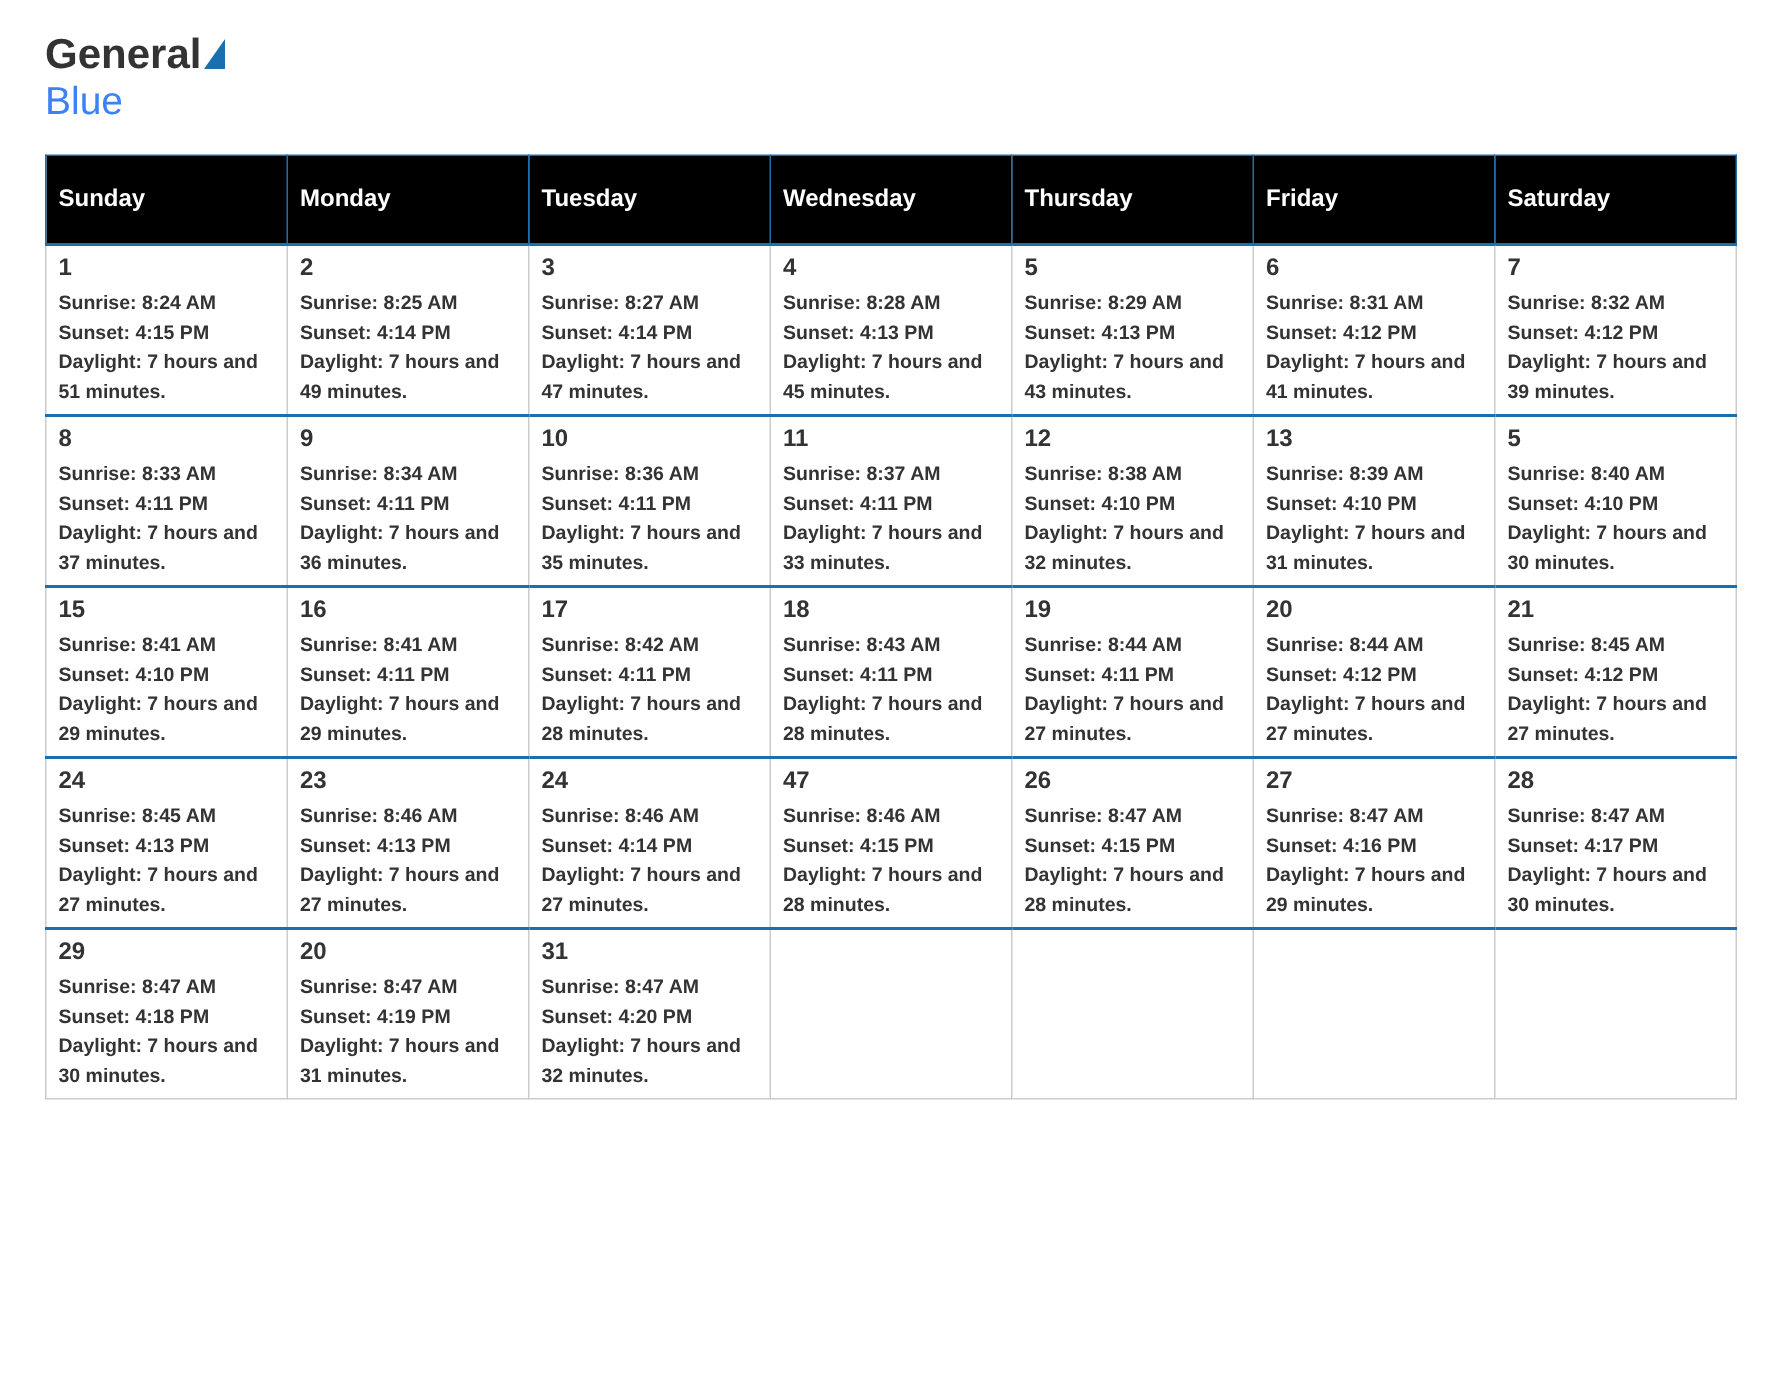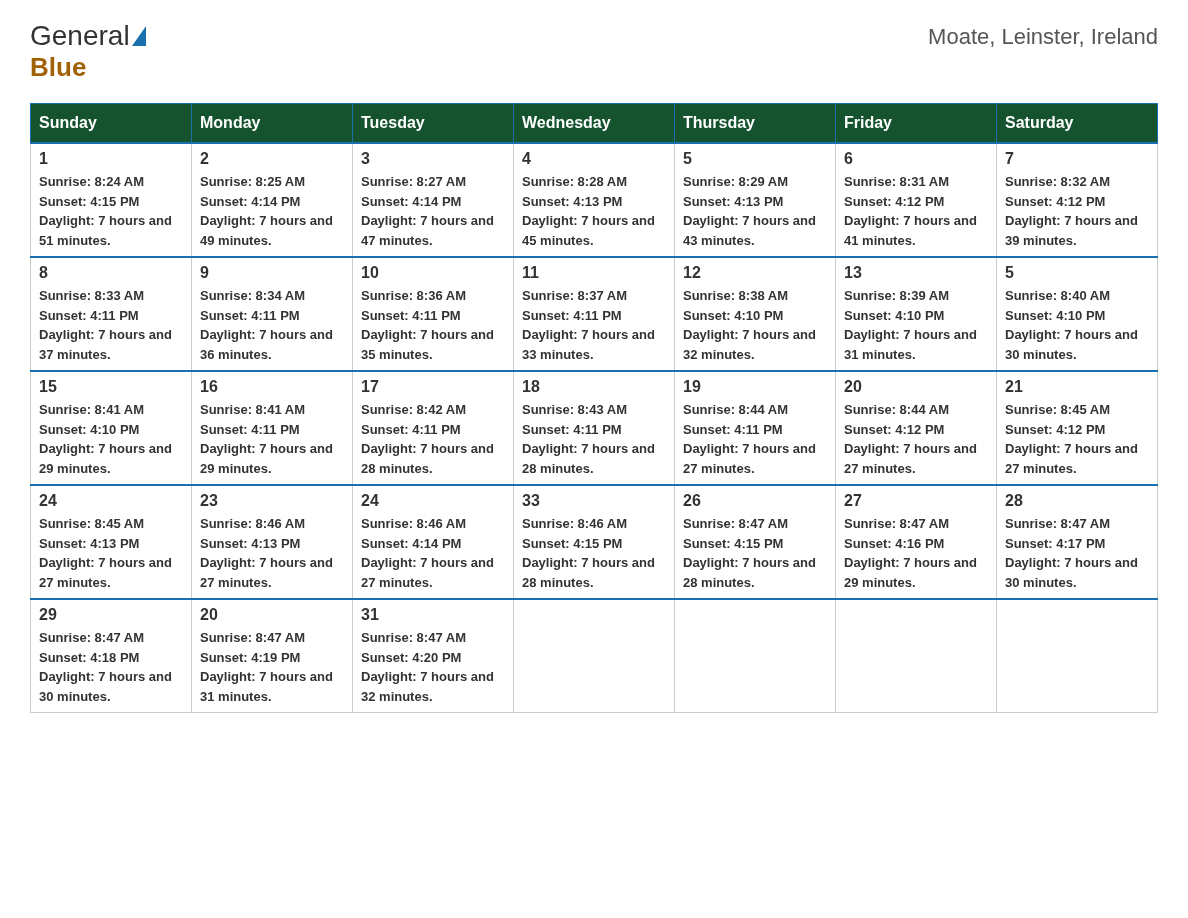--- a/index.html
+++ b/index.html
@@ -37,23 +37,23 @@
       font-size: 22px;
       color: #555;
       margin-top: 4px;
     }
     table {
       width: 100%;
       border-collapse: collapse;
       table-layout: fixed;
     }
     thead th {
-      background-color: #14532d;
+      background-color: #000000;
       color: #fff;
-      padding: 10px 8px;
+      padding: 20px 8px;
       font-size: 16px;
       font-weight: bold;
       text-align: left;
       border: 1px solid #1a6faf;
     }
     tbody td {
       border: 1px solid #ccc;
       vertical-align: top;
       padding: 6px 8px;
       font-size: 13px;
@@ -81,29 +81,28 @@
     .empty-cell {
       background: #fff;
     }
   </style>
 </head>
 <body>
 
 <div class="header">
   <div class="logo">
     <div class="logo-line">
-      <span style="font-size:28px;font-weight:normal;color:#333;">General</span>
+      <span style="font-size:28px;font-weight:bold;color:#333;">General</span>
       <span style="display:inline-block;width:0;height:0;border-left:14px solid transparent;border-bottom:20px solid #1a6faf;margin-left:2px;vertical-align:middle;"></span>
     </div>
     <div>
-      <span style="font-size:26px;font-weight:bold;color:#a16207;">Blue</span>
+      <span style="font-size:26px;font-weight:normal;color:#3b82f6;">Blue</span>
     </div>
   </div>
   <div class="title-section">
-    <div class="location-title">Moate, Leinster, Ireland</div>
   </div>
 </div>
 
 <table>
   <thead>
     <tr>
     <th>Sunday</th>
         <th>Monday</th>
         <th>Tuesday</th>
         <th>Wednesday</th>
@@ -210,21 +209,21 @@
         </td>
         <td>
           <span class="day-number">23</span>
           <div class="day-info">Sunrise: 8:46 AM<br>Sunset: 4:13 PM<br>Daylight: 7 hours and 27 minutes.</div>
         </td>
         <td>
           <span class="day-number">24</span>
           <div class="day-info">Sunrise: 8:46 AM<br>Sunset: 4:14 PM<br>Daylight: 7 hours and 27 minutes.</div>
         </td>
         <td>
-          <span class="day-number">33</span>
+          <span class="day-number">47</span>
           <div class="day-info">Sunrise: 8:46 AM<br>Sunset: 4:15 PM<br>Daylight: 7 hours and 28 minutes.</div>
         </td>
         <td>
           <span class="day-number">26</span>
           <div class="day-info">Sunrise: 8:47 AM<br>Sunset: 4:15 PM<br>Daylight: 7 hours and 28 minutes.</div>
         </td>
         <td>
           <span class="day-number">27</span>
           <div class="day-info">Sunrise: 8:47 AM<br>Sunset: 4:16 PM<br>Daylight: 7 hours and 29 minutes.</div>
         </td>

